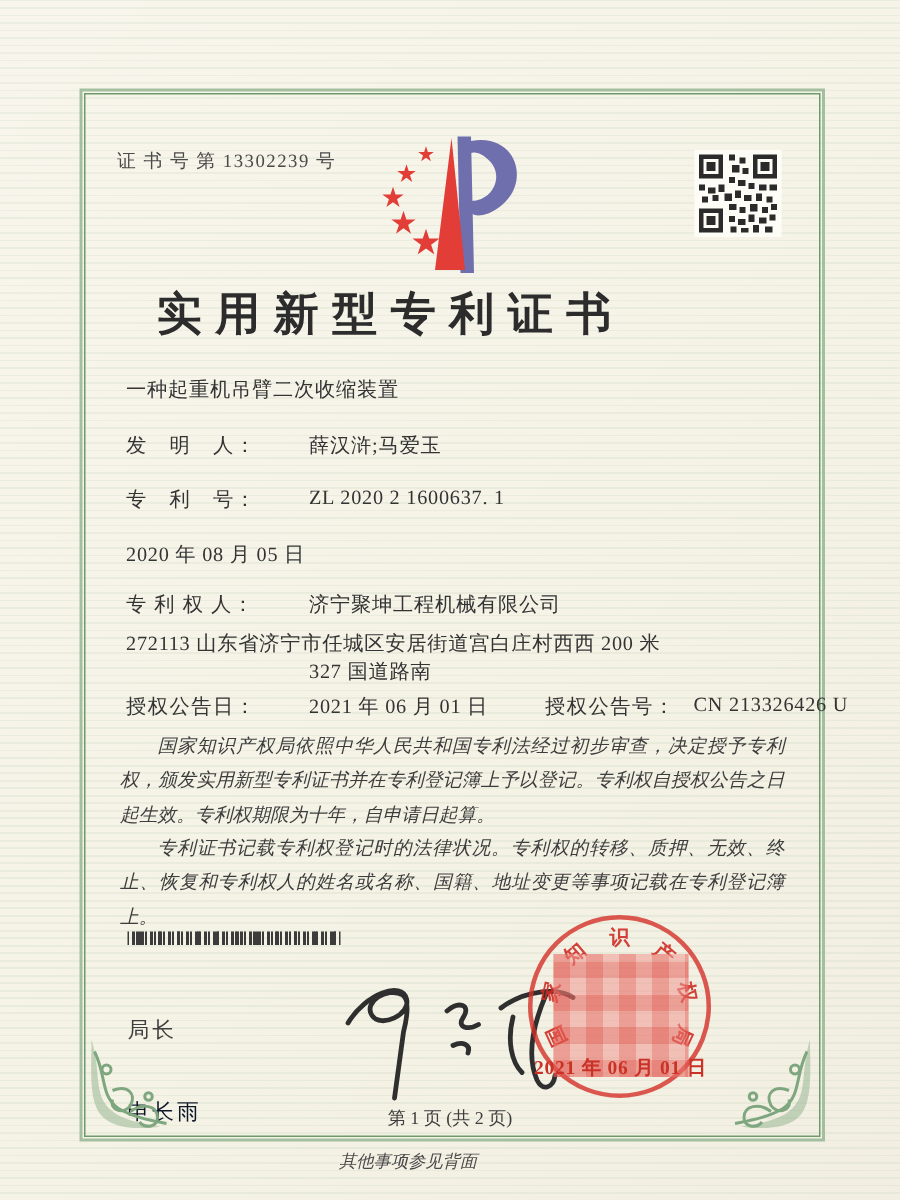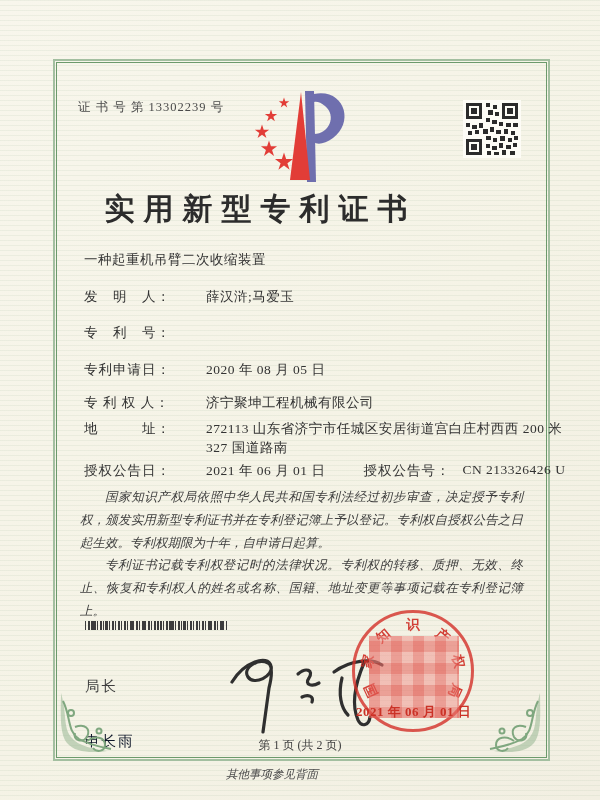--- a/index.html
+++ b/index.html
@@ -143,31 +143,30 @@
 <div class="abs fields">
   <div class="frow" style="top:0px">
     <span class="fvalue">一种起重机吊臂二次收缩装置</span>
   </div>
   <div class="frow" style="top:37px">
     <span class="flabel">发　明　人：</span>
     <span class="fvalue">薛汉浒;马爱玉</span>
   </div>
   <div class="frow" style="top:73px">
     <span class="flabel">专　利　号：</span>
+    <span class="fvalue">ZL 2020 2 1600637. 1</span>
   </div>
   <div class="frow" style="top:110px">
-    <span class="flabel">专利申请日：</span>
     <span class="fvalue">2020 年 08 月 05 日</span>
   </div>
   <div class="frow" style="top:143px">
     <span class="flabel">专 利 权 人：</span>
     <span class="fvalue">济宁聚坤工程机械有限公司</span>
   </div>
   <div class="frow" style="top:169px">
-    <span class="flabel">地　　　址：</span>
     <span class="fvalue">272113 山东省济宁市任城区安居街道宫白庄村西西 200 米</span>
   </div>
   <div class="addr2" style="top:188px">327 国道路南</div>
   <div class="frow" style="top:211px">
     <span class="flabel">授权公告日：</span>
     <span class="fvalue">2021 年 06 月 01 日</span>
     <span class="grant-no-group">
       <span class="flabel" style="width:auto;flex:none;margin-right:12px">授权公告号：</span>
       <span class="fvalue">CN 213326426 U</span>
     </span>

